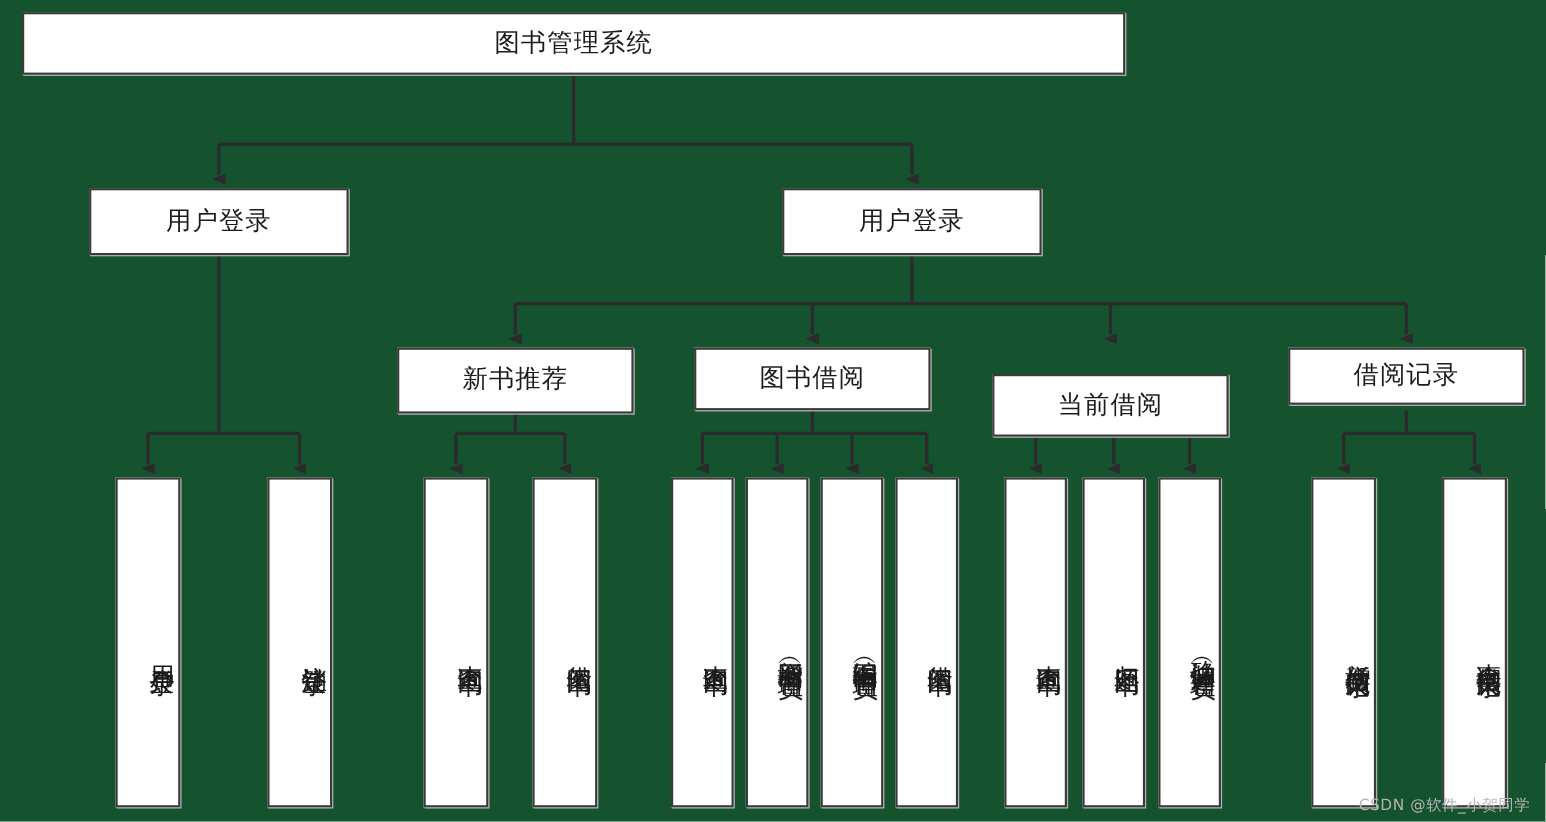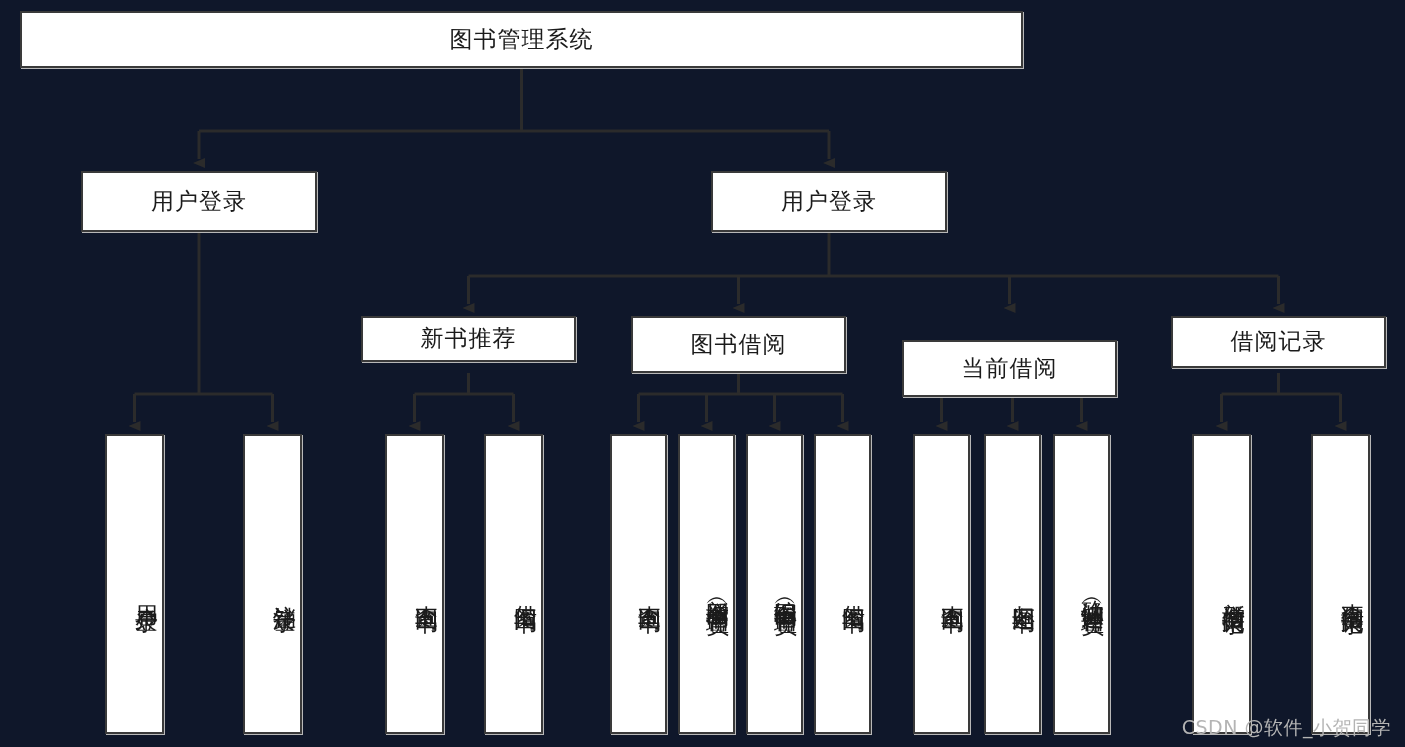--- a/index.html
+++ b/index.html
@@ -7,21 +7,21 @@
     padding: 0;
     background: #ffffff;
   }
   body {
     font-family: "DejaVu Sans", "Liberation Sans", sans-serif;
   }
   #canvas {
     position: relative;
     width: 1405px;
     height: 747px;
-    background: #0f172a;
+    background: #14532d;
     overflow: hidden;
   }
   #edges {
     position: absolute;
     left: 0;
     top: 0;
     width: 1405px;
     height: 747px;
   }
   .node {
@@ -51,21 +51,21 @@
     align-items: flex-start;
     justify-content: center;
   }
   .node.vert > span {
     display: block;
   }
   #watermark {
     position: absolute;
     right: 14px;
     bottom: 6px;
-    font-size: 19px;
+    font-size: 14px;
     color: #b4b4b4;
     z-index: 5;
     white-space: nowrap;
     letter-spacing: 0.5px;
   }
 </style>
 </head>
 <body>
 
 <div id="canvas">
@@ -116,21 +116,21 @@
   <div id="nodes-layer">
       <div class="node horiz" style="left: 20px; top: 11px; width: 1003px; height: 57px;">
         <span>图书管理系统</span>
       </div>
       <div class="node horiz" style="left: 81px; top: 171px; width: 236px; height: 61px;">
         <span>用户登录</span>
       </div>
       <div class="node horiz" style="left: 711px; top: 171px; width: 236px; height: 61px;">
         <span>用户登录</span>
       </div>
-      <div class="node horiz" style="left: 361px; top: 316px; width: 215px; height: 46px;">
+      <div class="node horiz" style="left: 361px; top: 316px; width: 215px; height: 60px;">
         <span>新书推荐</span>
       </div>
       <div class="node horiz" style="left: 631px; top: 316px; width: 215px; height: 57px; align-items: center;">
         <span>图书借阅</span>
       </div>
       <div class="node horiz" style="left: 902px; top: 316px; width: 215px; height: 57px; margin-top: 24px;">
         <span>当前借阅</span>
       </div>
       <div class="node horiz" style="left: 1171px; top: 316px; width: 215px; height: 52px;">
         <span>借阅记录</span>

